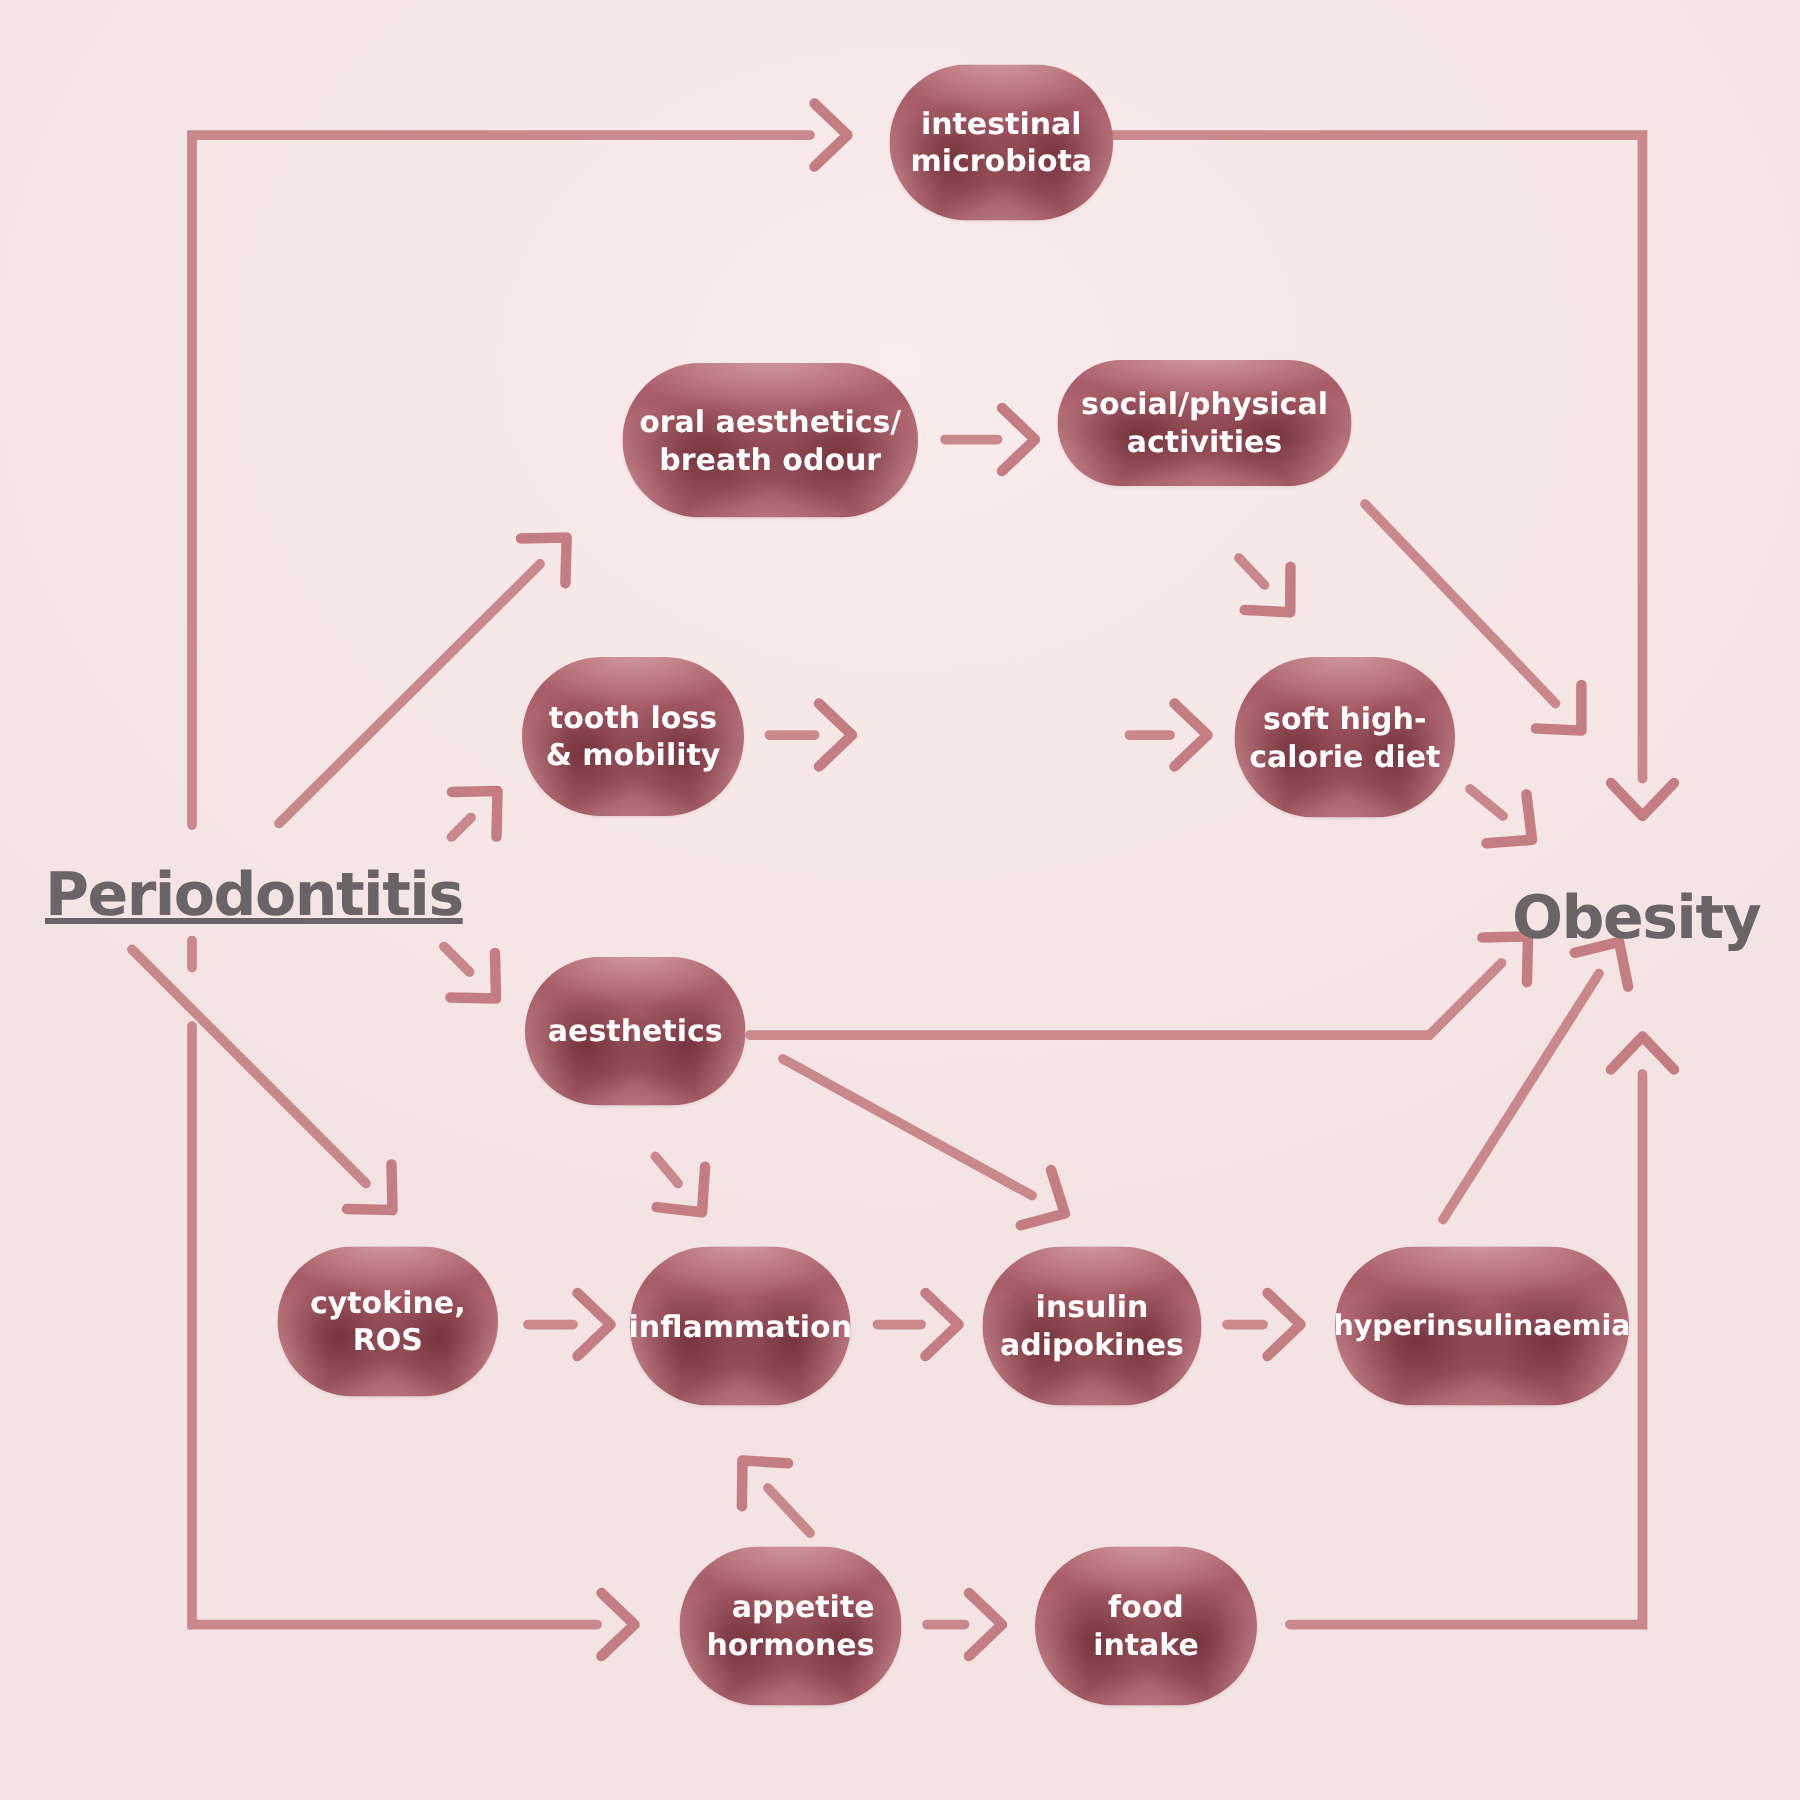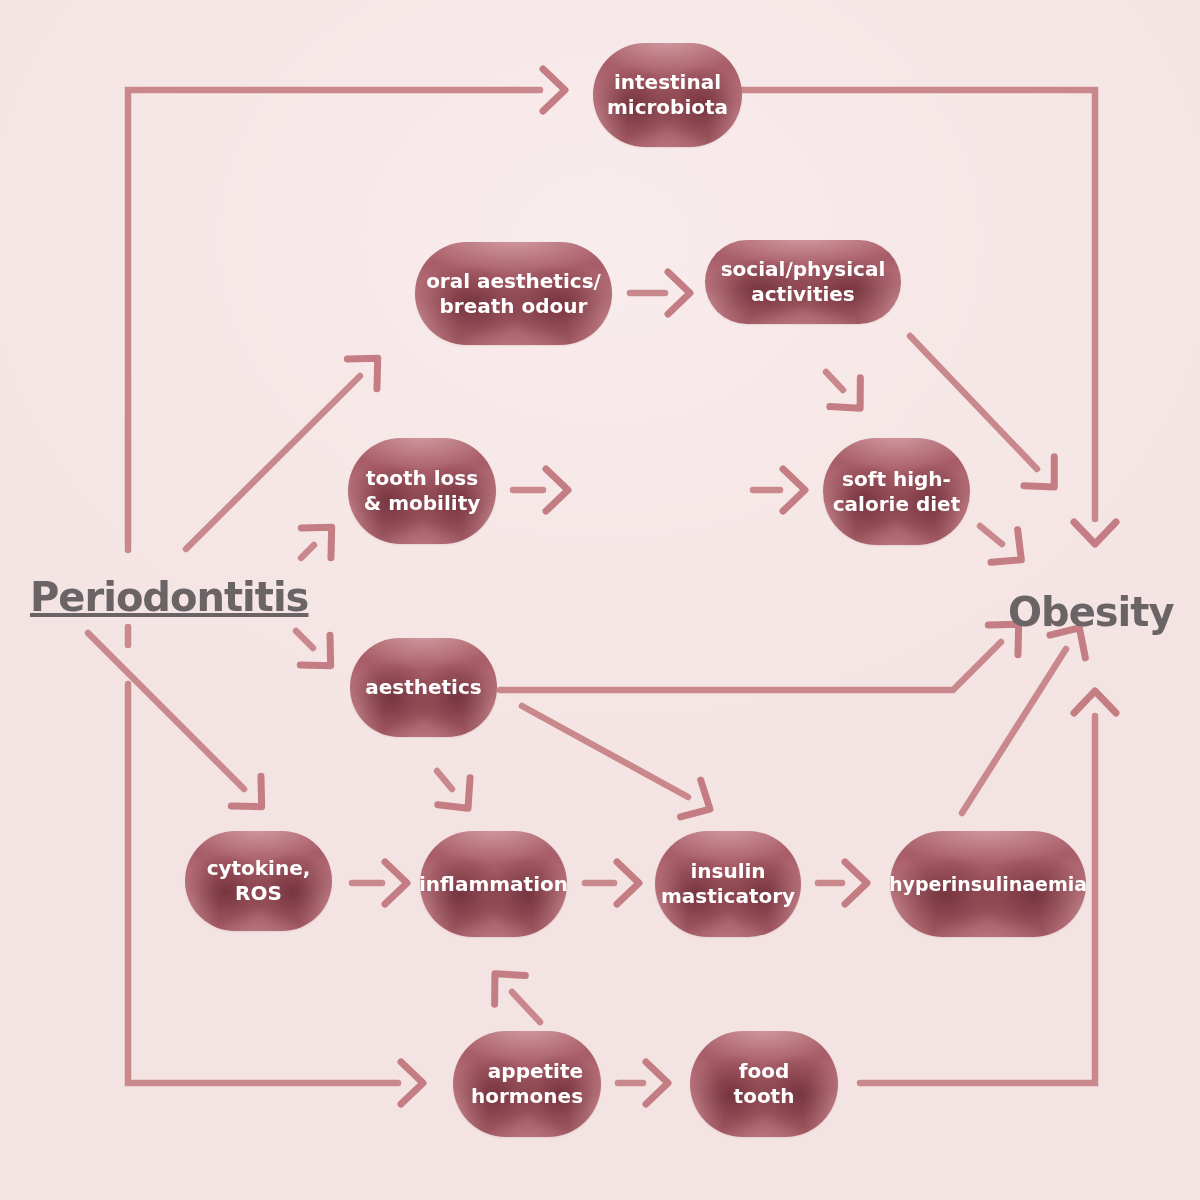--- a/index.html
+++ b/index.html
@@ -120,30 +120,30 @@
     <span class="node-label">cytokine,
 ROS</span>
   </div>
 
   <div class="node" style="left:420px;top:831px;width:147px;height:106px;">
     <span class="node-label">inflammation</span>
   </div>
 
   <div class="node" style="left:655px;top:831px;width:146px;height:106px;">
     <span class="node-label">insulin
-masticatory</span>
+adipokines</span>
   </div>
 
   <div class="node" style="left:890px;top:831px;width:196px;height:106px;">
     <span class="node-label" style="font-size:19px;">hyperinsulinaemia</span>
   </div>
 
   <div class="node" style="left:453px;top:1031px;width:148px;height:106px;text-align:right;">
     <span class="node-label">appetite
 hormones</span>
   </div>
 
   <div class="node" style="left:690px;top:1031px;width:148px;height:106px;">
     <span class="node-label">food
-tooth</span>
+intake</span>
   </div>
 
 </div>
 
 </body></html>

